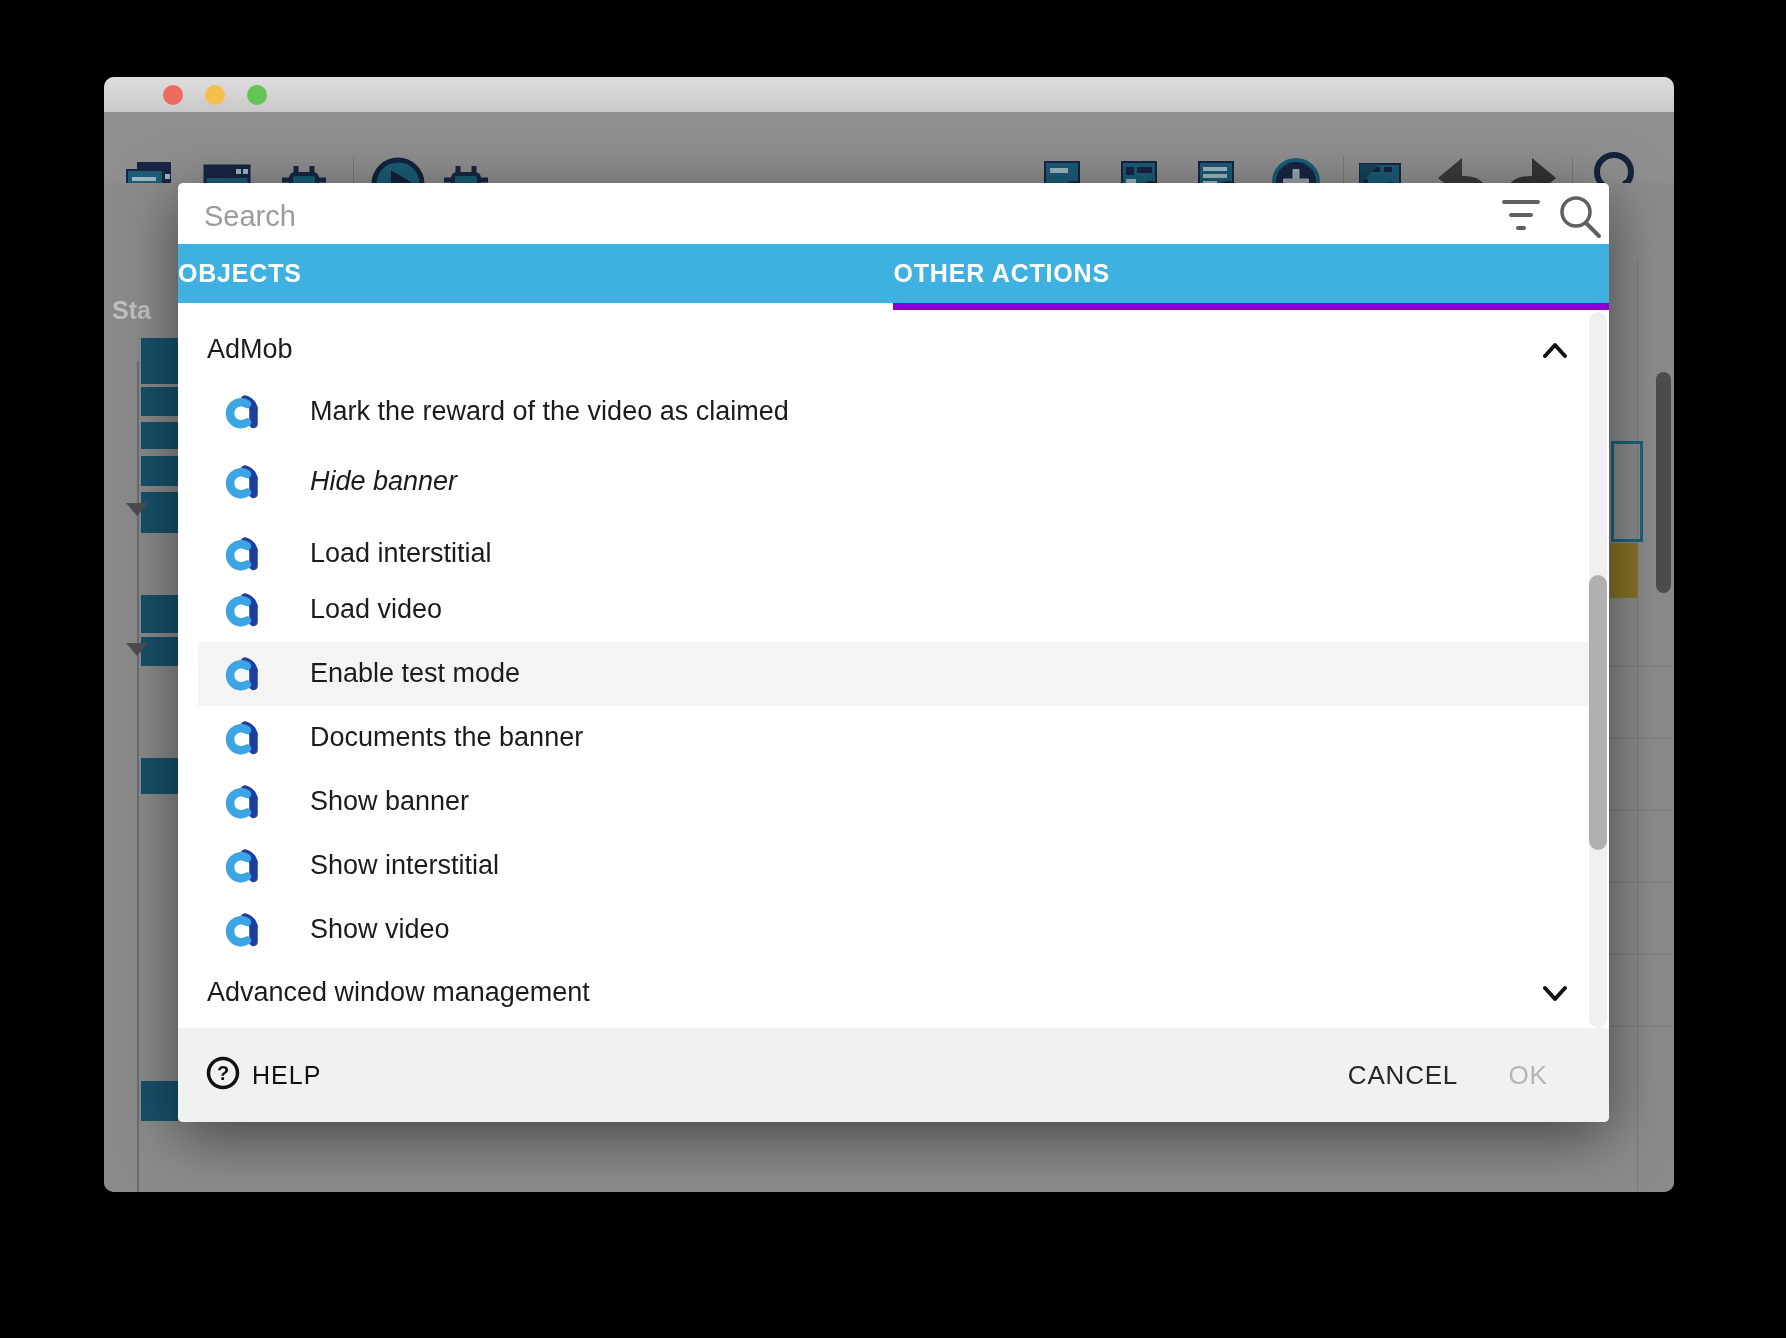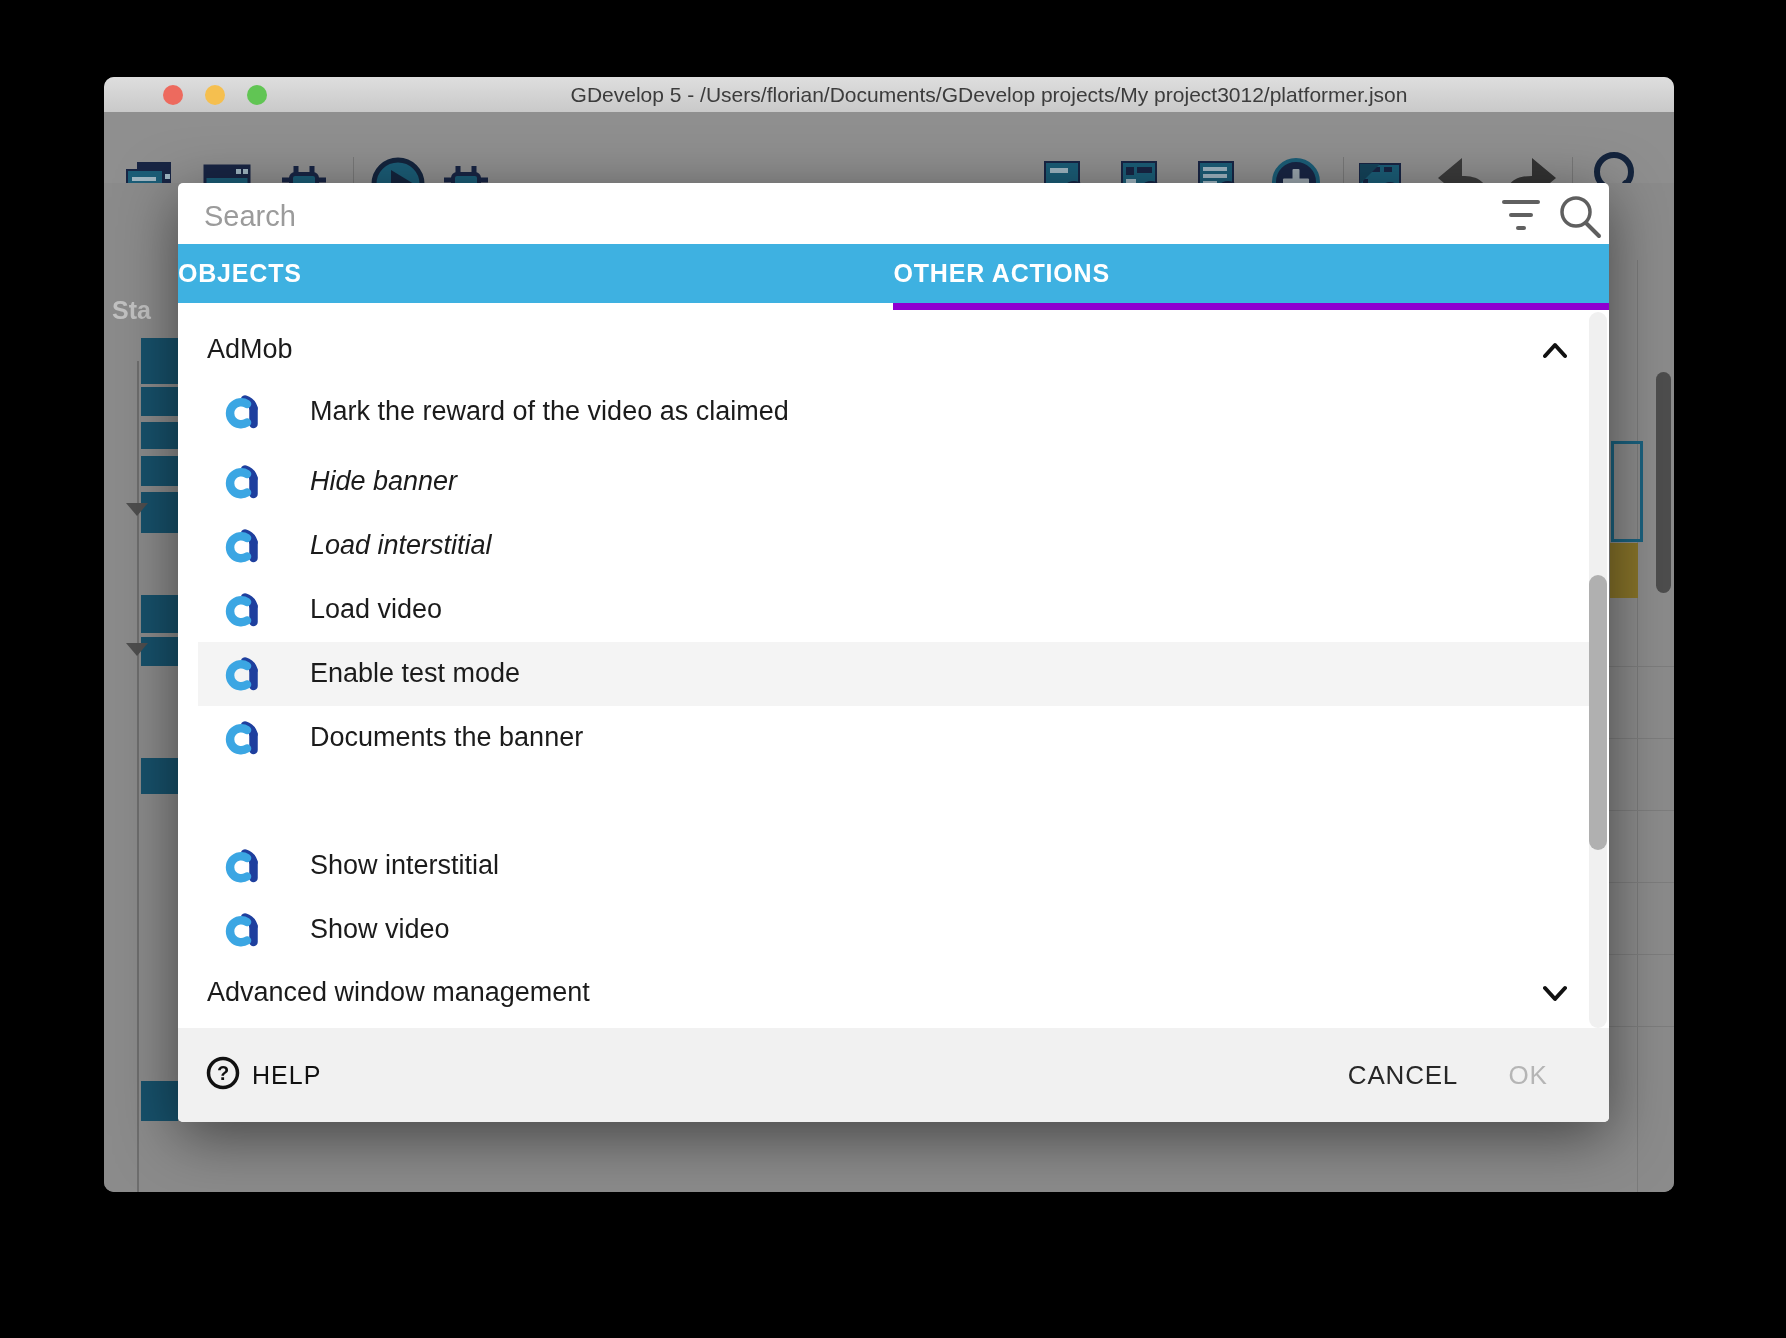--- a/index.html
+++ b/index.html
@@ -67,21 +67,20 @@
 <body>
 
 <div class="stage">
 
   <div class="window">
 
     <div class="titlebar">
       <div class="light" style="left:59px;background:#ed6a5e;"></div>
       <div class="light" style="left:101px;background:#f5bf4f;"></div>
       <div class="light" style="left:143px;background:#61c554;"></div>
-      <div class="title-text">GDevelop 5 - /Users/florian/Documents/GDevelop projects/My project3012/platformer.json</div>
     </div>
 
     <div class="toolbar">
 
       <div class="tbtn" style="left:21px">
         <svg width="50" height="50">
             <rect x="12" y="2" width="34" height="32" fill="#182544"></rect>
             <rect x="2" y="10" width="36" height="38" fill="#1b5d77" stroke="#182544" stroke-width="2"></rect>
             <rect x="7" y="17" width="24" height="4" fill="#9fb6c2"></rect>
             <rect x="7" y="25" width="24" height="4" fill="#9fb6c2"></rect>
@@ -273,21 +272,21 @@
       <span class="item-label">Mark the reward of the video as claimed</span>
     </div>
     <div class="list-item" style="top:267px;font-style:italic;">
       <svg class="item-icon" width="34" height="34">
           <path d="M21 4.5 A13 13 0 0 1 29.5 13" fill="none" stroke="#1e3f9e" stroke-width="8.5" stroke-linecap="round"></path>
           <path d="M29.5 14 V29" stroke="#1e3f9e" stroke-width="8.5" stroke-linecap="round"></path>
           <path d="M23 9 A11 11 0 1 0 23 27.5" fill="none" stroke="#3ba6e3" stroke-width="8.5" stroke-linecap="round"></path>
         </svg>
       <span class="item-label">Hide banner</span>
     </div>
-    <div class="list-item" style="top:331px;font-style:italic;">
+    <div class="list-item" style="top:339px;">
       <svg class="item-icon" width="34" height="34">
           <path d="M21 4.5 A13 13 0 0 1 29.5 13" fill="none" stroke="#1e3f9e" stroke-width="8.5" stroke-linecap="round"></path>
           <path d="M29.5 14 V29" stroke="#1e3f9e" stroke-width="8.5" stroke-linecap="round"></path>
           <path d="M23 9 A11 11 0 1 0 23 27.5" fill="none" stroke="#3ba6e3" stroke-width="8.5" stroke-linecap="round"></path>
         </svg>
       <span class="item-label">Load interstitial</span>
     </div>
     <div class="list-item" style="top:395px;">
       <svg class="item-icon" width="34" height="34">
           <path d="M21 4.5 A13 13 0 0 1 29.5 13" fill="none" stroke="#1e3f9e" stroke-width="8.5" stroke-linecap="round"></path>
@@ -304,20 +303,28 @@
         </svg>
       <span class="item-label">Enable test mode</span>
     </div>
     <div class="list-item" style="top:523px;">
       <svg class="item-icon" width="34" height="34">
           <path d="M21 4.5 A13 13 0 0 1 29.5 13" fill="none" stroke="#1e3f9e" stroke-width="8.5" stroke-linecap="round"></path>
           <path d="M29.5 14 V29" stroke="#1e3f9e" stroke-width="8.5" stroke-linecap="round"></path>
           <path d="M23 9 A11 11 0 1 0 23 27.5" fill="none" stroke="#3ba6e3" stroke-width="8.5" stroke-linecap="round"></path>
         </svg>
       <span class="item-label">Documents the banner</span>
+    </div>
+    <div class="list-item" style="top:587px;">
+      <svg class="item-icon" width="34" height="34">
+          <path d="M21 4.5 A13 13 0 0 1 29.5 13" fill="none" stroke="#1e3f9e" stroke-width="8.5" stroke-linecap="round"></path>
+          <path d="M29.5 14 V29" stroke="#1e3f9e" stroke-width="8.5" stroke-linecap="round"></path>
+          <path d="M23 9 A11 11 0 1 0 23 27.5" fill="none" stroke="#3ba6e3" stroke-width="8.5" stroke-linecap="round"></path>
+        </svg>
+      <span class="item-label">Show banner</span>
     </div>
     <div class="list-item" style="top:715px;">
       <svg class="item-icon" width="34" height="34">
           <path d="M21 4.5 A13 13 0 0 1 29.5 13" fill="none" stroke="#1e3f9e" stroke-width="8.5" stroke-linecap="round"></path>
           <path d="M29.5 14 V29" stroke="#1e3f9e" stroke-width="8.5" stroke-linecap="round"></path>
           <path d="M23 9 A11 11 0 1 0 23 27.5" fill="none" stroke="#3ba6e3" stroke-width="8.5" stroke-linecap="round"></path>
         </svg>
       <span class="item-label">Show video</span>
     </div>
     <div class="list-item" style="top:651px;">

